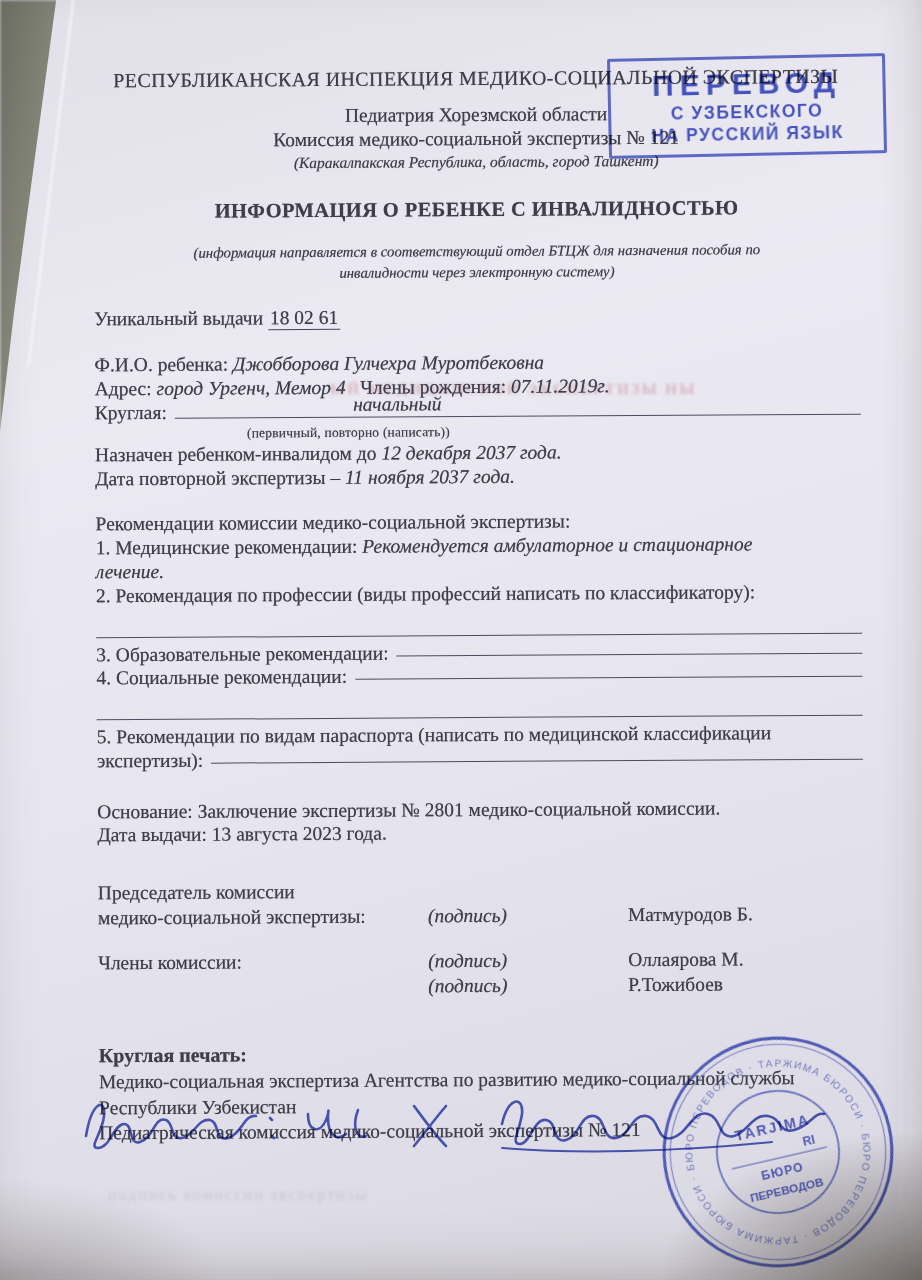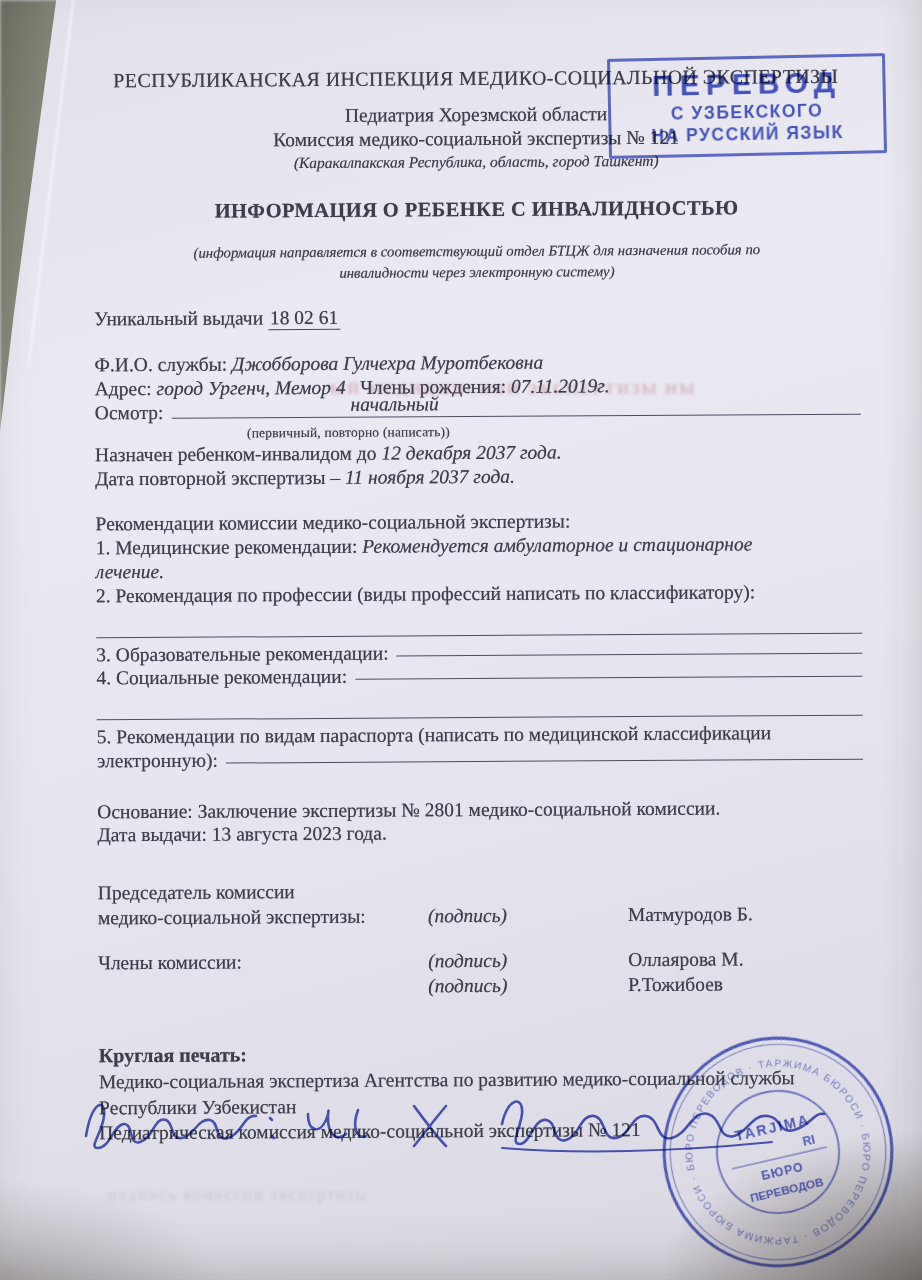--- a/index.html
+++ b/index.html
@@ -92,31 +92,31 @@
   <div class="center b doc-title">ИНФОРМАЦИЯ О РЕБЕНКЕ С ИНВАЛИДНОСТЬЮ</div>
   <div class="center it doc-note">(информация направляется в соответствующий отдел БТЦЖ для назначения пособия по инвалидности через электронную систему)</div>
 
   <div class="uniq">
     <span>Уникальный выдачи</span>
     <span class="val">18 02 61</span>
   </div>
 
   <div class="block1">
     <div>
-      <span>Ф.И.О. службы:</span>
+      <span>Ф.И.О. ребенка:</span>
       <span class="it">Джобборова Гулчехра Муротбековна</span>
     </div>
     <div>
       <span>Адрес:</span>
       <span class="it">город Ургенч, Мемор 4</span>&nbsp;&nbsp;
       <span>Члены рождения:</span>
       <span class="it">07.11.2019г.</span>
     </div>
     <div class="flexline">
-      <span>Осмотр:</span>
+      <span>Круглая:</span>
       <span class="uline">
         <span class="inval">начальный</span>
       </span>
     </div>
     <div class="hintline">(первичный, повторно (написать))</div>
     <div>
       <span>Назначен ребенком-инвалидом до</span>
       <span class="it">12 декабря 2037 года.</span>
     </div>
     <div>
@@ -137,21 +137,21 @@
       <span>3. Образовательные рекомендации:</span>
       <span class="fillu"></span>
     </div>
     <div class="flexline">
       <span>4. Социальные рекомендации:</span>
       <span class="fillu"></span>
     </div>
     <div class="blanku"></div>
     <div>5. Рекомендации по видам параспорта (написать по медицинской классификации</div>
     <div class="flexline">
-      <span>электронную):</span>
+      <span>экспертизы):</span>
       <span class="fillu"></span>
     </div>
   </div>
 
   <div class="basis-block">
     <div>Основание: Заключение экспертизы № 2801 медико-социальной комиссии.</div>
     <div>Дата выдачи: 13 августа 2023 года.</div>
   </div>
 
   <div class="siggrid">

